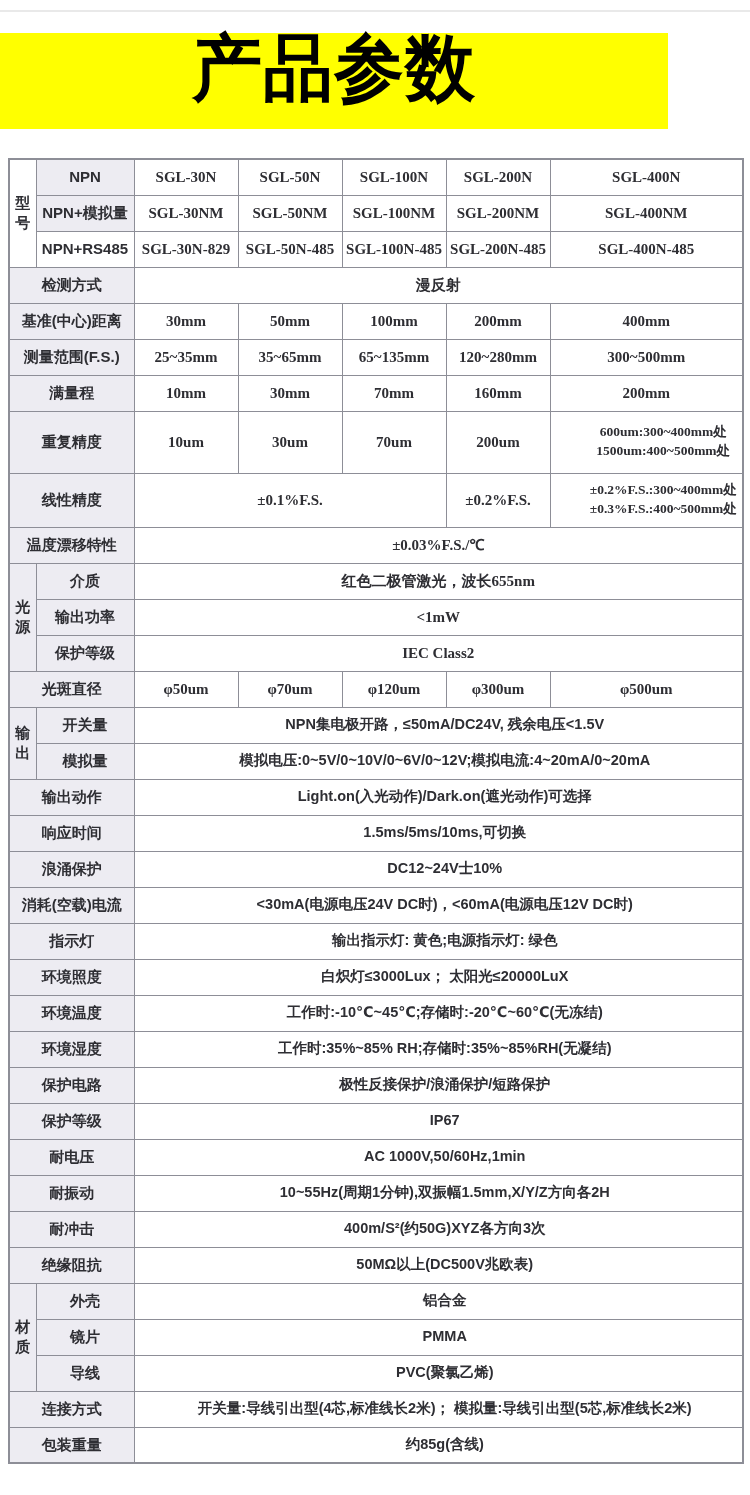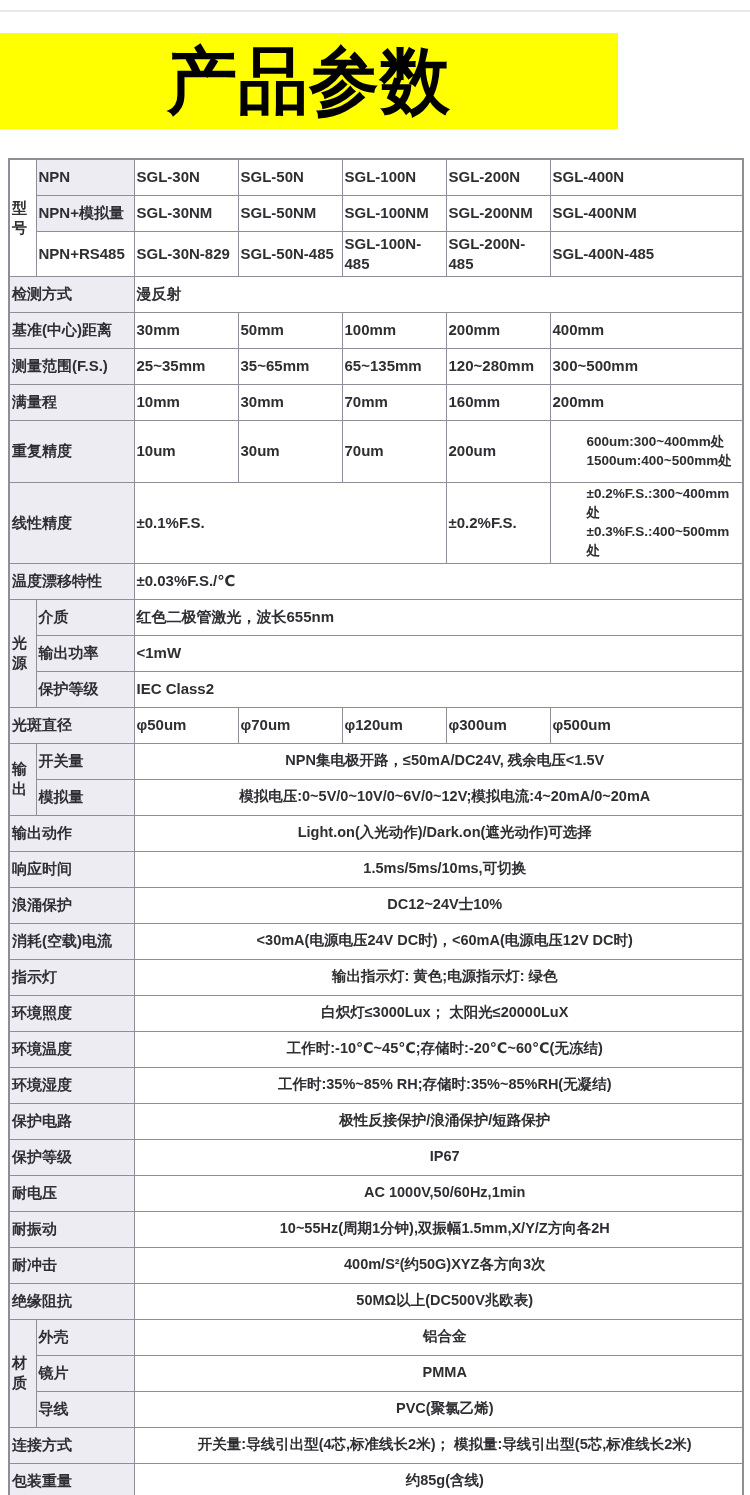--- a/index.html
+++ b/index.html
@@ -5,23 +5,23 @@
   html,body{margin:0;padding:0;}
   body{
     width:750px;height:1495px;background:#ffffff;overflow:hidden;
     font-family:"Liberation Sans","DejaVu Sans",sans-serif;
     -webkit-font-smoothing:antialiased;
   }
   .top-divider{
     height:0;border-top:2px solid #e9e9e9;margin-top:10px;
   }
   .banner{
-    margin-top:21px;height:96px;width:618px;
+    margin-top:21px;height:96px;width:668px;
     background:var(--banner-bg,#ffff00);
-    display:flex;align-items:center;justify-content:center;
+    display:flex;align-items:flex-start;justify-content:center;
   }
   .banner .title{
     font-family:"DejaVu Sans","Liberation Sans",sans-serif;
     font-weight:900;font-size:70px;line-height:1;color:#000;
     letter-spacing:1px;transform:scaleY(1.04);
   }
   table.spec{
     margin:29px 8px 0 8px;width:734px;
     border-collapse:collapse;table-layout:fixed;
     border:2px solid var(--border-c,#8d8e97);
@@ -32,26 +32,27 @@
     color:#2e2e33;
     font-size:15px;font-weight:600;
     white-space:pre-line;
     padding:2px 2px;
     line-height:1.35;
     overflow:hidden;
   }
   table.spec tr{height:36px;}
   td.group, td.label{
     background:var(--label-bg,#edecf2);
+    text-align:center;
   }
   td.group{
     line-height:1.3;padding:0 1px;word-break:break-all;
   }
   td.wbg{background:#ffffff;}
-  td.val.c{}
+  td.val.c{text-align:center;font-family:Liberation Serif, serif;}
   td.val.l{text-align:center;padding-left:15px;font-size:14.5px;}
   td.val.sm{font-size:13.5px;line-height:1.4;padding-left:36px;}
 </style>
 </head>
 <body>
 
 <div class="top-divider"></div>
 
 <div class="banner">
   <div class="title">产品参数</div>

